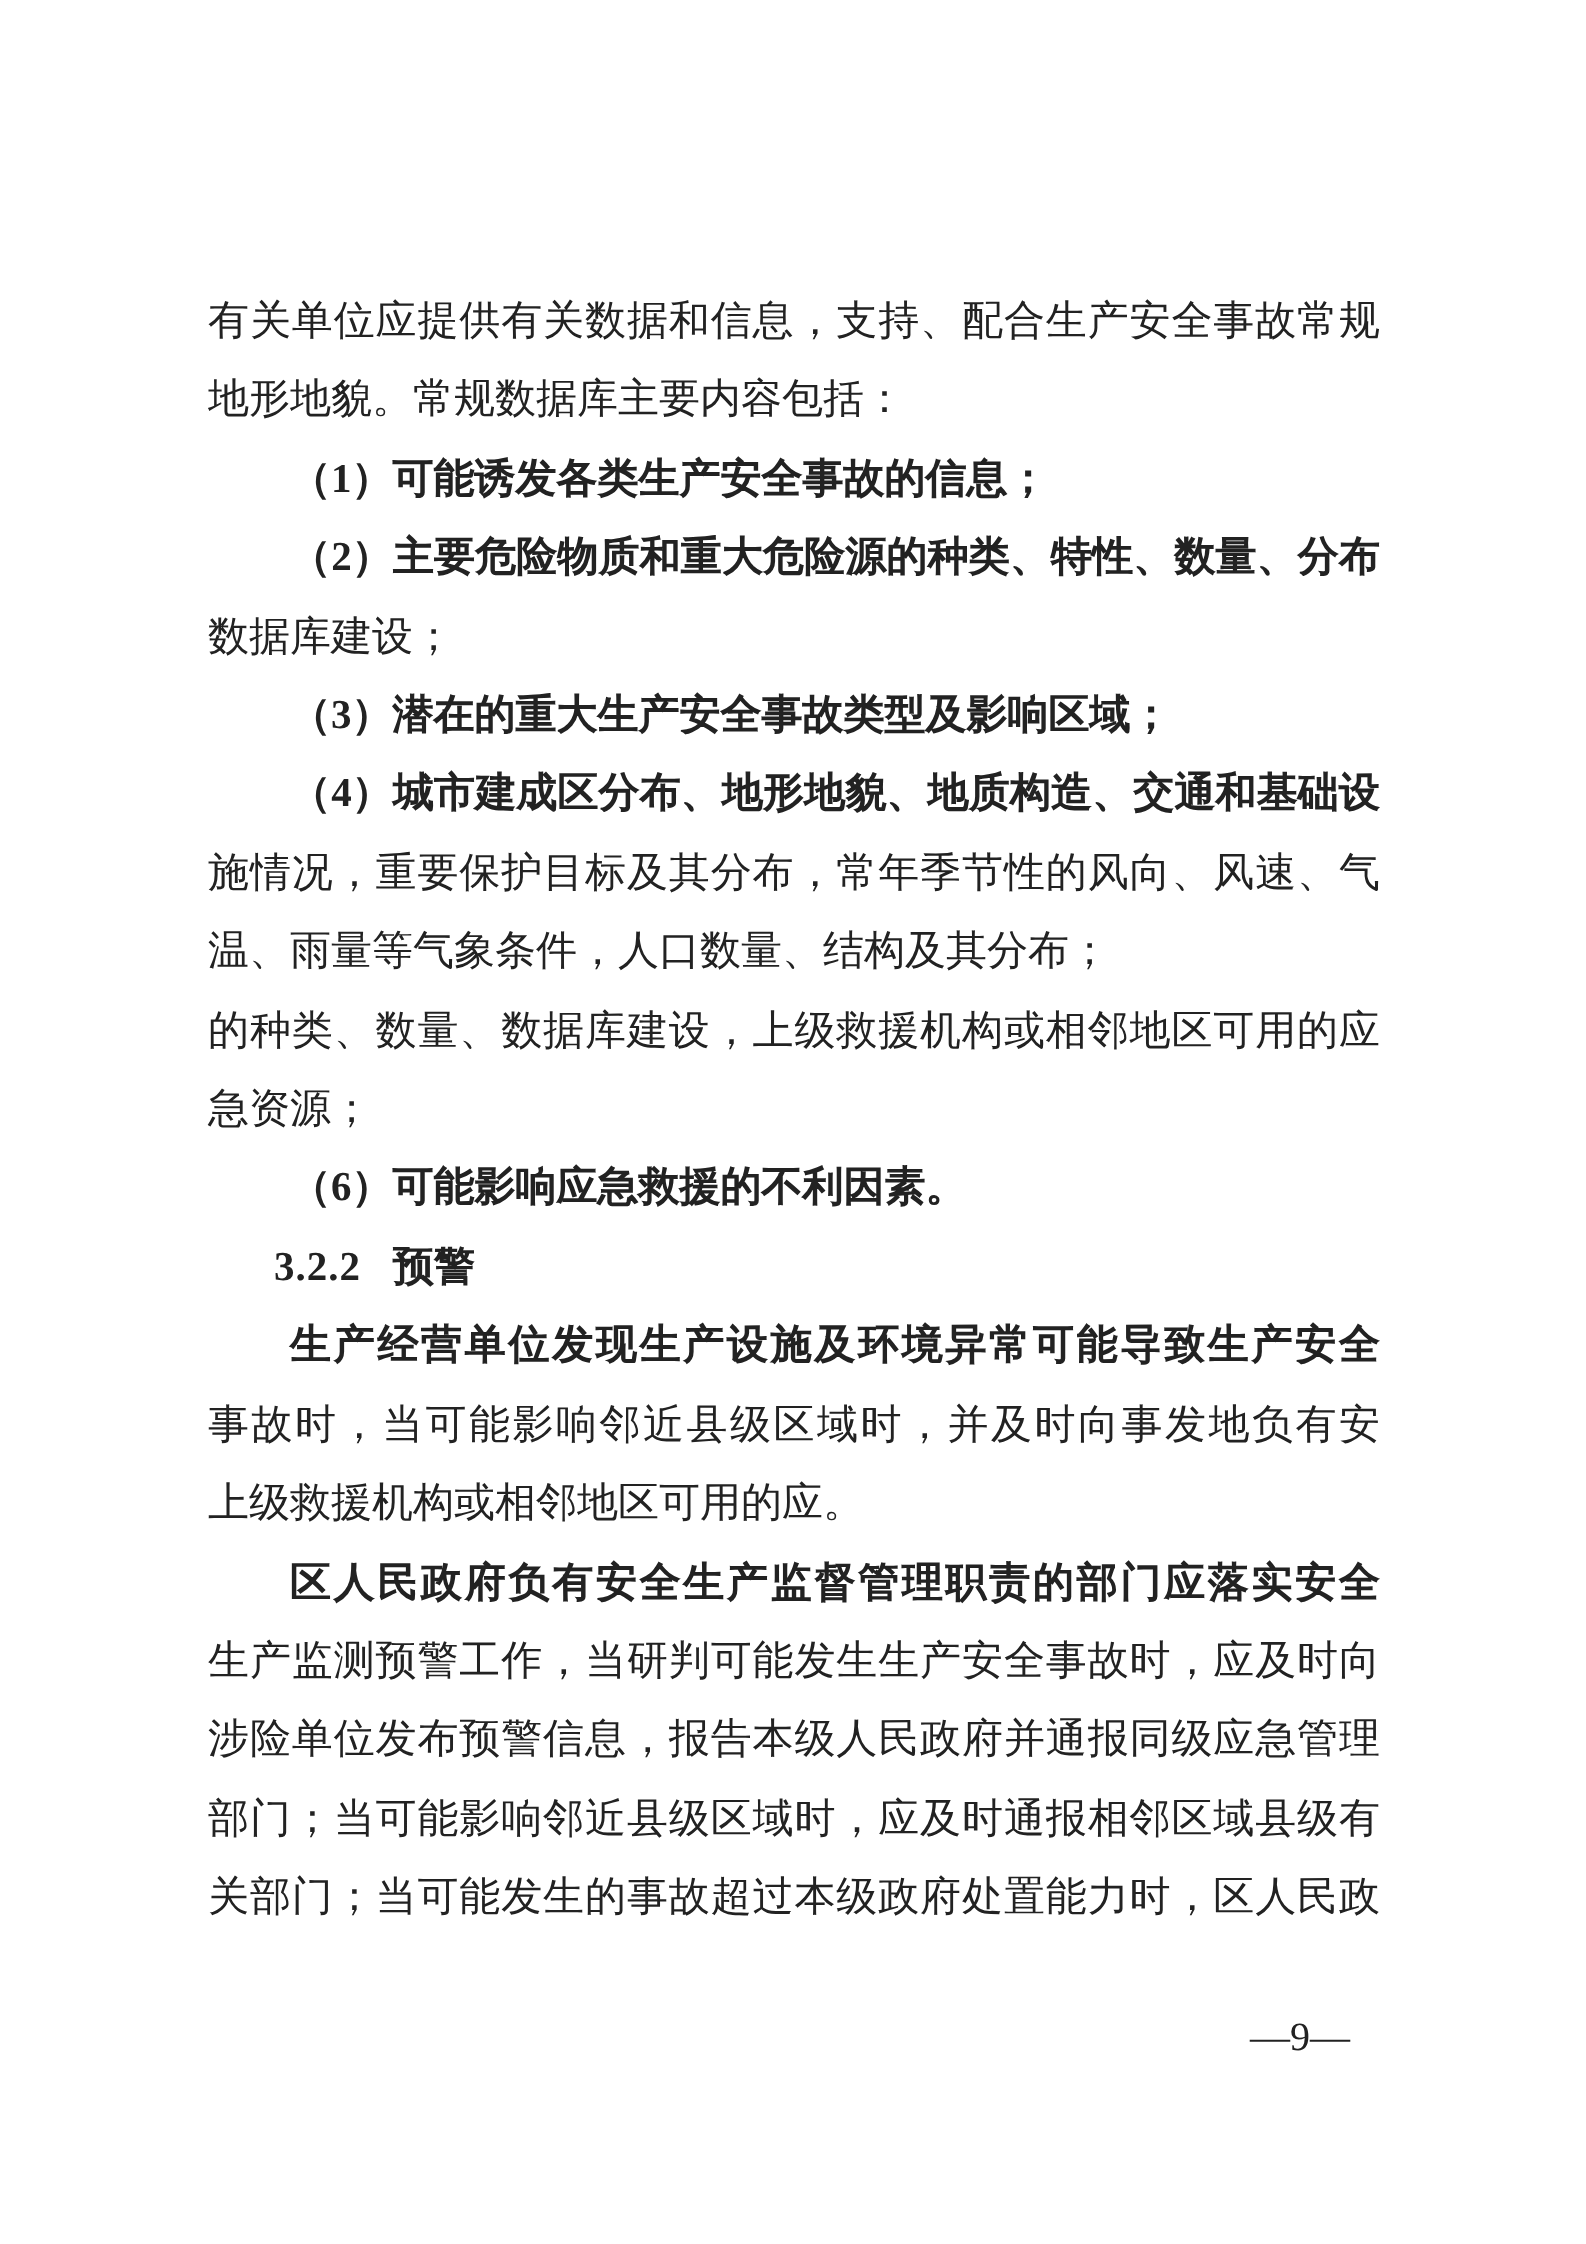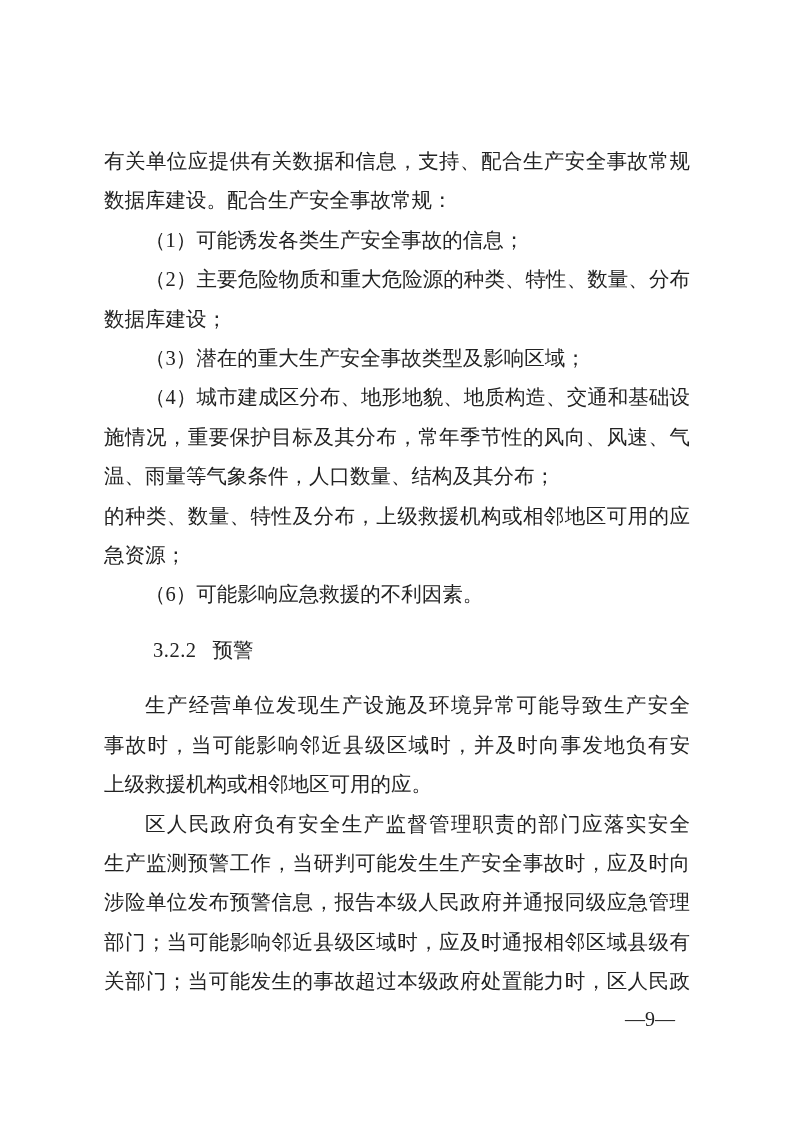--- a/index.html
+++ b/index.html
@@ -37,27 +37,29 @@
     padding: 0;
   }
   
   .ln {
     display: block;
     text-align: justify;
     text-align-last: justify;
   }
   .ln.first {
     text-indent: 2em;          
+    font-weight: bold;
   }
   .ln.end {
     text-align-last: left;     
   }
   .heading {
-    margin: 16px;
+    margin: 0;
     padding-left: 33px;        
+    font-weight: bold;
   }
   .heading .sec-num {
     letter-spacing: 0.5px;
     margin-right: 16px;
   }
   .footer {
     position: absolute;
     top: 1006px;
     right: 118px;
     font-size: 20px;
@@ -66,21 +68,21 @@
   }
 </style>
 </head>
 <body>
 
 <div class="page">
   <main class="text-block">
 
     <p class="para">
       <span class="ln">有关单位应提供有关数据和信息，支持、配合生产安全事故常规</span>
-      <span class="ln end">数据库建设。配合生产安全事故常规：</span>
+      <span class="ln end">地形地貌。常规数据库主要内容包括：</span>
     </p>
 
     <p class="para">
       <span class="ln first end">（1）可能诱发各类生产安全事故的信息；</span>
     </p>
 
     <p class="para">
       <span class="ln first">（2）主要危险物质和重大危险源的种类、特性、数量、分布</span>
       <span class="ln end">数据库建设；</span>
     </p>
@@ -89,21 +91,21 @@
       <span class="ln first end">（3）潜在的重大生产安全事故类型及影响区域；</span>
     </p>
 
     <p class="para">
       <span class="ln first">（4）城市建成区分布、地形地貌、地质构造、交通和基础设</span>
       <span class="ln">施情况，重要保护目标及其分布，常年季节性的风向、风速、气</span>
       <span class="ln end">温、雨量等气象条件，人口数量、结构及其分布；</span>
     </p>
 
     <p class="para">
-      <span class="ln">的种类、数量、特性及分布，上级救援机构或相邻地区可用的应</span>
+      <span class="ln">的种类、数量、数据库建设，上级救援机构或相邻地区可用的应</span>
       <span class="ln end">急资源；</span>
     </p>
 
     <p class="para">
       <span class="ln first end">（6）可能影响应急救援的不利因素。</span>
     </p>
 
     <p class="para heading">
       <span class="sec-num">3.2.2</span><span class="sec-title">预警</span>
     </p>

